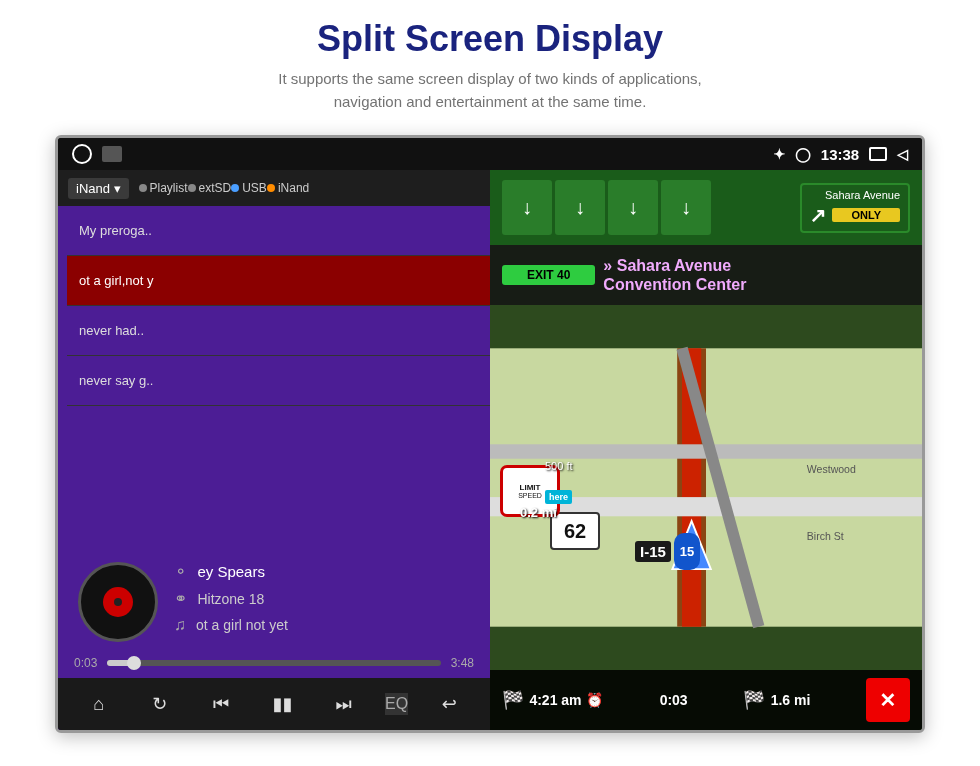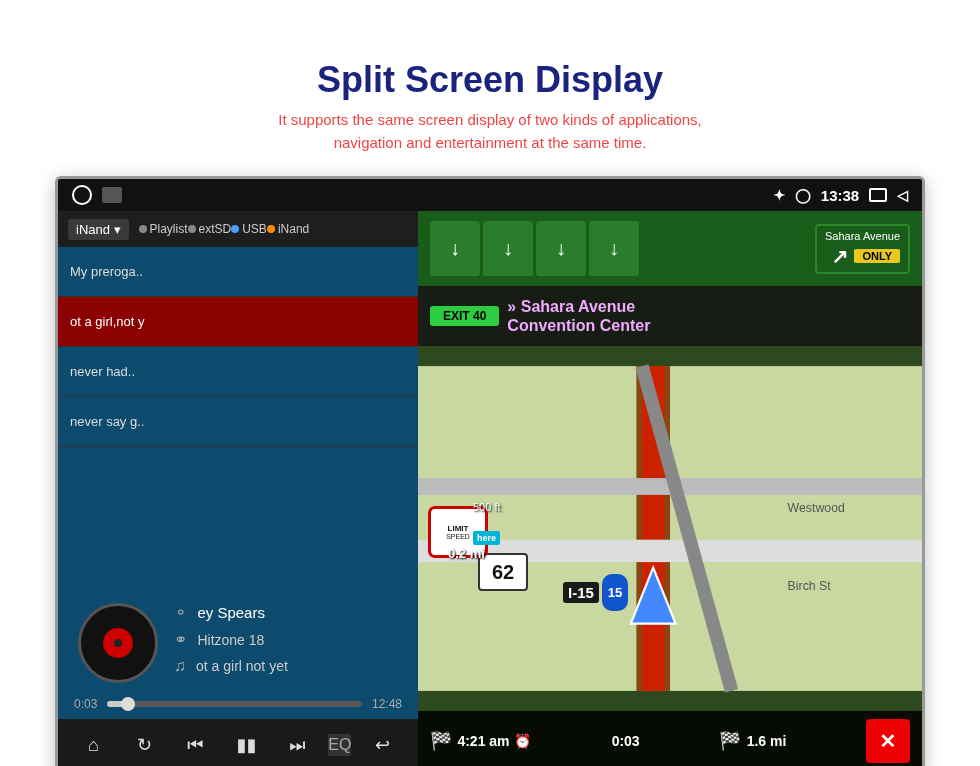--- a/index.html
+++ b/index.html
@@ -7,30 +7,29 @@
       width: 980px;
       height: 766px;
       background: #fff;
       font-family: Arial, sans-serif;
       overflow: hidden;
     }
 
     .page-header {
       text-align: center;
       padding: 18px 0 10px 0;
-      margin-top: 41px;
     }
     .page-title {
       font-size: 36px;
       font-weight: 900;
       color: #1a237e;
     }
     .page-subtitle {
       font-size: 15px;
-      color: #ef4444;
+      color: #737373;
       margin-top: 8px;
       line-height: 1.5;
     }
 
     
     .device-frame {
       width: 870px;
       margin: 12px auto 0;
       border: 3px solid #999;
       border-radius: 6px;
@@ -52,22 +51,22 @@
     .status-bar-right { display: flex; gap: 10px; align-items: center; color: #fff; font-size: 14px; font-weight: bold; }
 
     
     .split-screen {
       display: flex;
       height: 560px;
     }
 
     
     .music-panel {
-      width: 360px;
-      background: #0c4a6e;
+      width: 432px;
+      background: #4c1d95;
       display: flex;
       flex-direction: column;
       flex-shrink: 0;
     }
 
     
     .source-selector {
       background: #1e1e1e;
       padding: 6px 10px;
       display: flex;
@@ -95,20 +94,21 @@
     .source-tab { display: flex; align-items: center; gap: 3px; }
     .dot { width: 8px; height: 8px; border-radius: 50%; }
     .dot-gray { background: #888; }
     .dot-blue { background: #4a9eff; }
     .dot-orange { background: #ff8c00; }
 
     
     .playlist {
       flex: 1;
       overflow: hidden;
+      margin-left: 9px;
     }
     .playlist-item {
       padding: 8px 12px;
       font-size: 13px;
       color: #ddd;
       border-bottom: 1px solid #333;
       cursor: pointer;
       white-space: nowrap;
       overflow: hidden;
       text-overflow: ellipsis;
@@ -280,21 +280,21 @@
       display: flex;
       flex-direction: column;
       align-items: flex-end;
       gap: 2px;
     }
     .only-badge {
       background: #e8c820;
       color: #000;
       font-size: 11px;
       font-weight: bold;
-      padding: 1px 8px;
+      padding: 1px 19px;
       border-radius: 2px;
     }
 
     
     .exit-info-bar {
       position: absolute;
       top: 75px;
       left: 0;
       right: 0;
       background: rgba(20,20,20,0.85);
@@ -302,21 +302,21 @@
       display: flex;
       align-items: center;
       gap: 8px;
       height: 60px;
     }
     .exit-badge {
       background: #2ecc40;
       color: #000;
       font-size: 12px;
       font-weight: bold;
-      padding: 3px 13px;
+      padding: 3px 25px;
       border-radius: 3px;
     }
     .exit-destination {
       color: #f0abfc;
       font-size: 16px;
       font-weight: bold;
       line-height: 1.2;
     }
 
     
@@ -537,21 +537,21 @@
         </div>
       </div>
 
       <div class="progress-section">
         <div class="progress-bar-container">
           <span>0:03</span>
           <div class="progress-bar">
             <div class="progress-fill"></div>
             <div class="progress-thumb"></div>
           </div>
-          <span>12:48</span>
+          <span>3:48</span>
         </div>
       </div>
 
       <div class="controls-bar">
         <div class="ctrl-btn">⌂</div>
         <div class="ctrl-btn">↻</div>
         <div class="ctrl-btn">⏮</div>
         <div class="ctrl-btn">▮▮</div>
         <div class="ctrl-btn">⏭</div>
         <div class="eq-btn">EQ</div>

